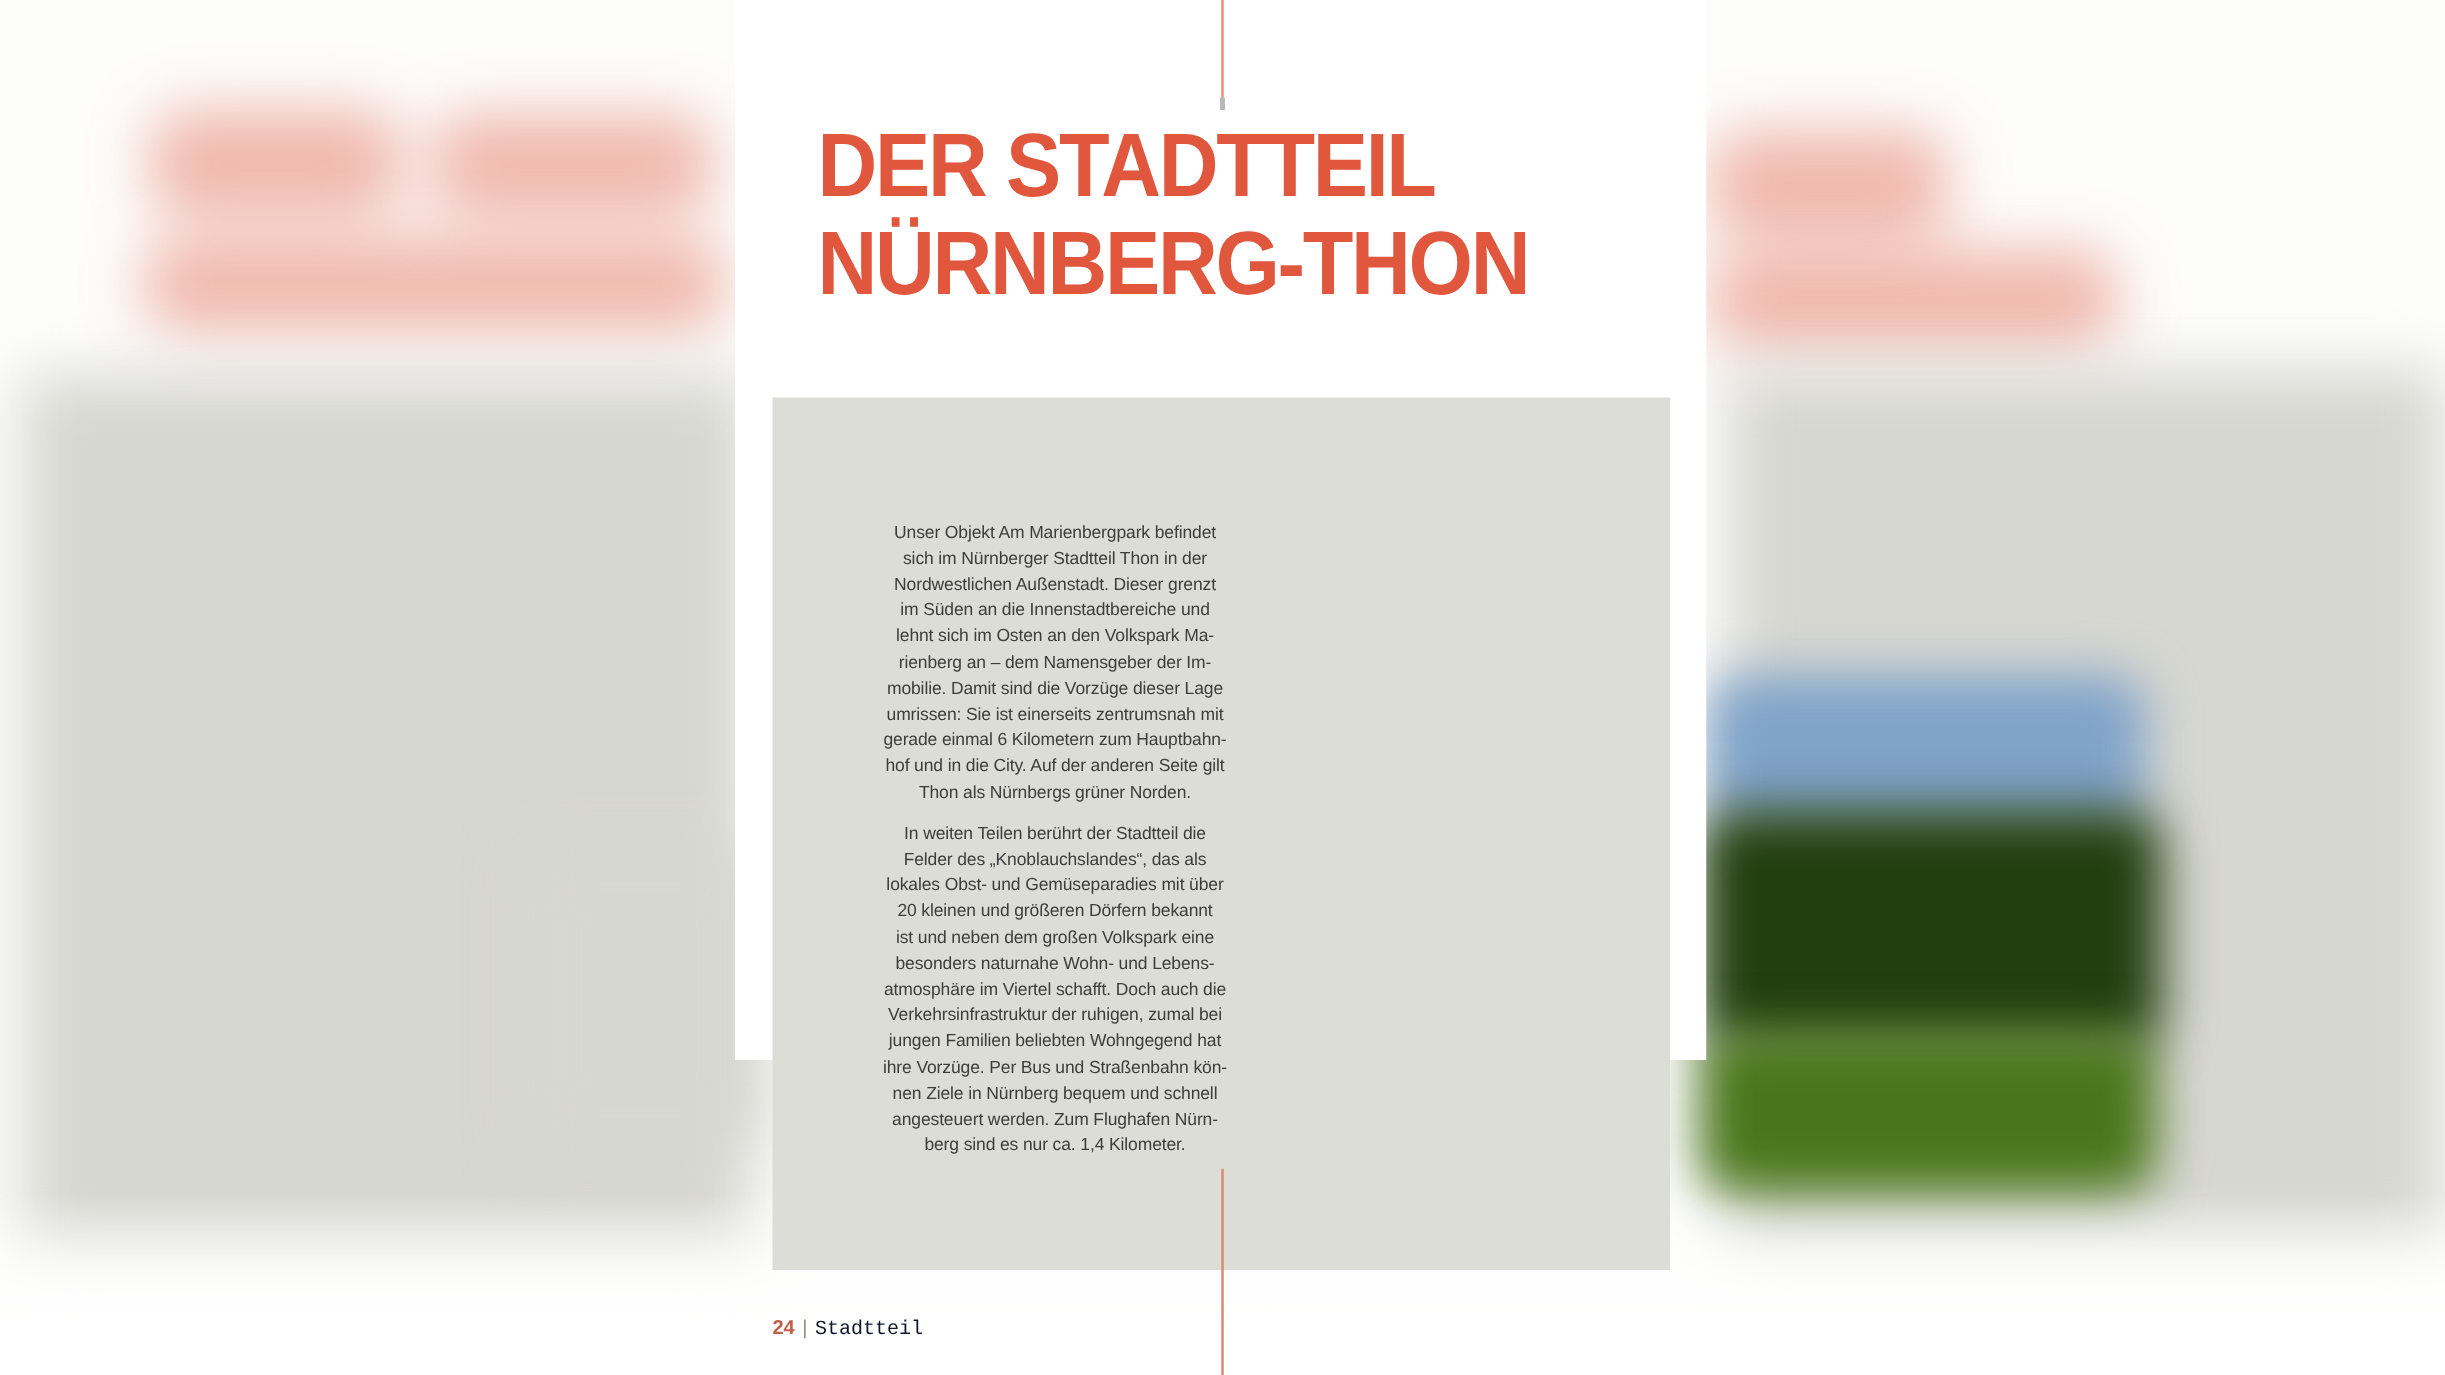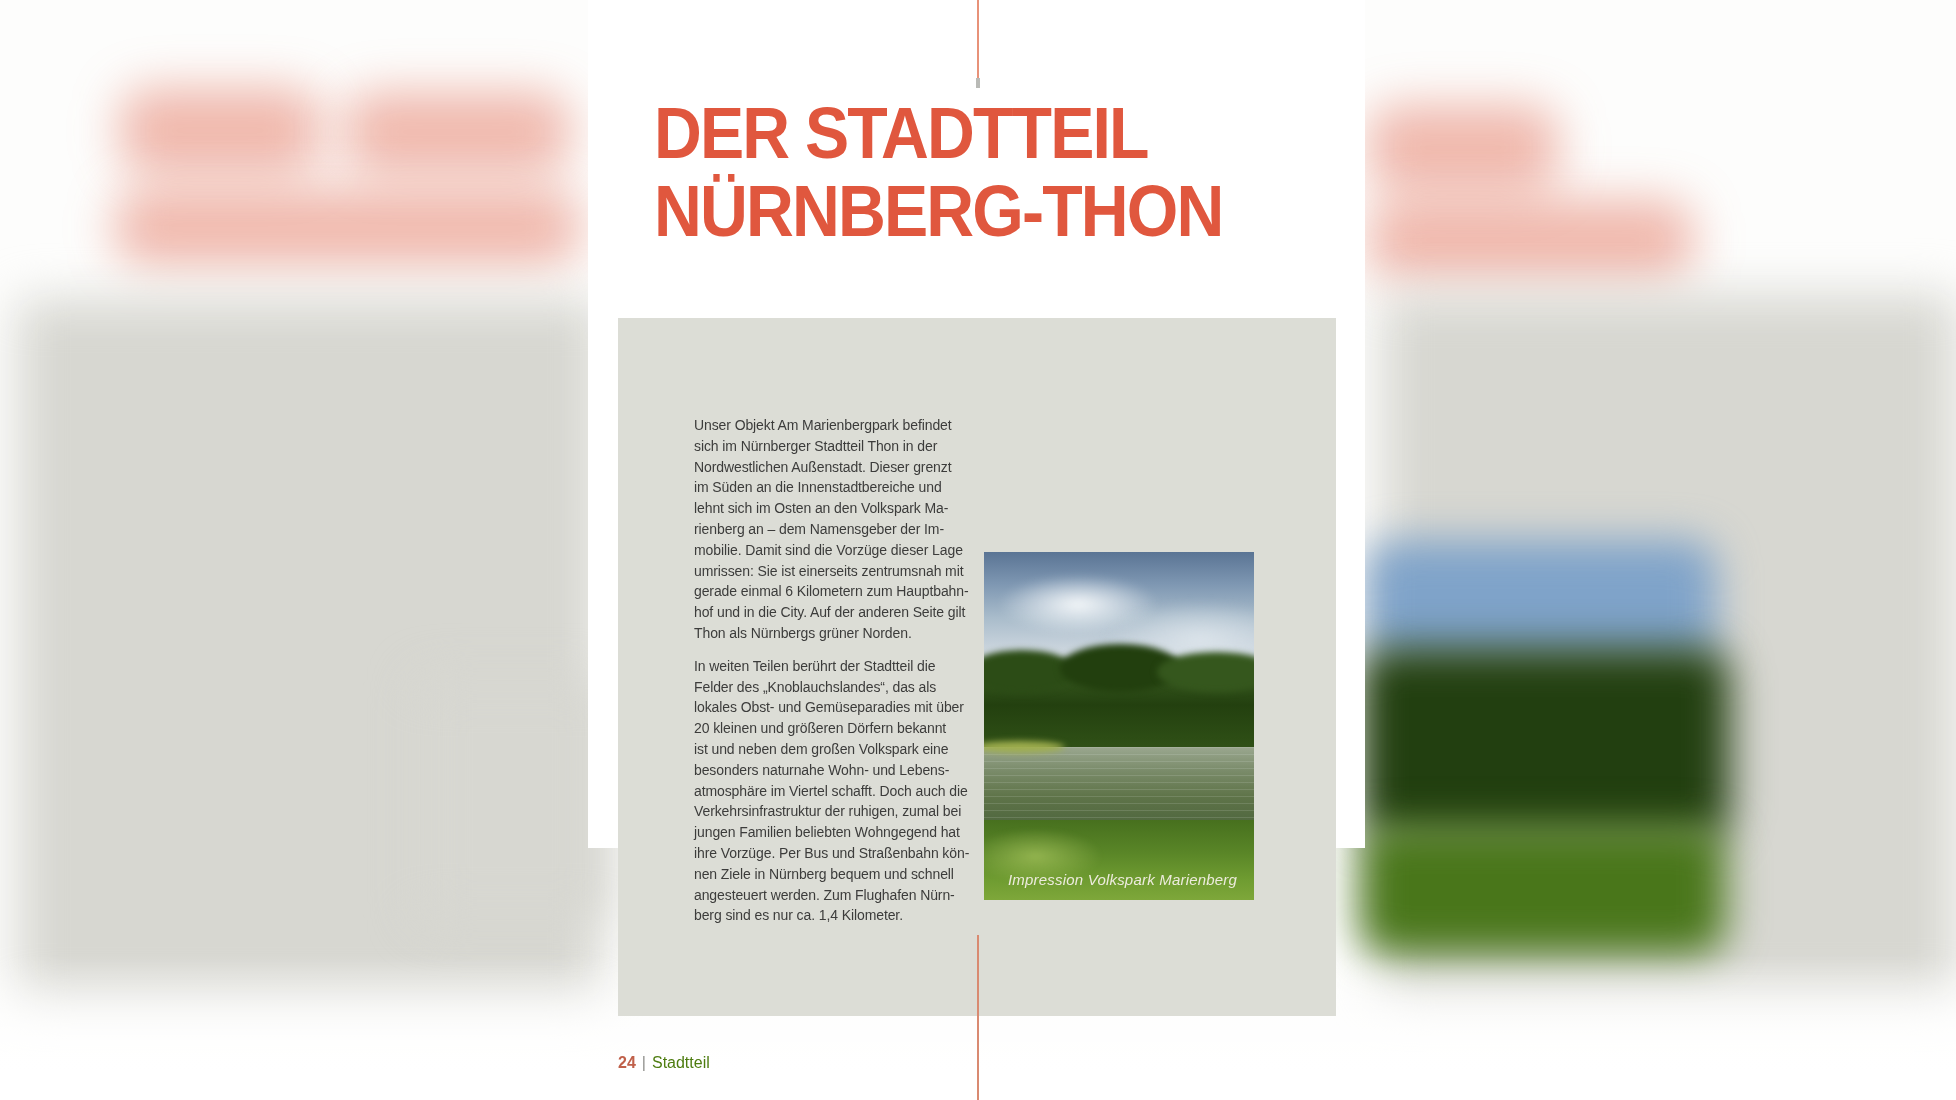--- a/index.html
+++ b/index.html
@@ -33,21 +33,21 @@
   .rule-tip{position:absolute;left:388px;top:78px;width:4px;height:10px;background:#b9bab6;}
   .rule-bottom{left:389px;top:935px;height:165px;background:#d98a71;}
   .page-title{
     position:absolute;left:66px;top:94px;margin:0;
     font-size:72px;line-height:78px;font-weight:700;letter-spacing:-2px;
     color:#E0573E;transform:scaleX(.92);transform-origin:left top;white-space:nowrap;
   }
   .page-title span{display:block;}
   .content-box{position:absolute;left:30px;top:318px;width:718px;height:698px;background:#DCDDD6;}
   .col{position:absolute;top:97px;width:300px;}
-  .col-left{left:76px;}
+  .col-left{left:76px;text-align:center;}
   .col-right{left:370px;}
   .col p{
     margin:0 0 12px 0;font-size:14px;line-height:20.8px;letter-spacing:-.1px;
     color:#3C3C3B;white-space:pre-line;
   }
   
   .photo{position:absolute;left:366px;top:234px;width:270px;height:348px;overflow:hidden;background:#6d8a5a;}
   .photo>div{position:absolute;left:0;width:100%;}
   .ph-sky{top:0;height:42%;
     background:linear-gradient(180deg,#5a7494 0%,#7e97b2 22%,#a9bccb 45%,#d3dbe2 72%,#b4c3d0 100%);}
@@ -72,21 +72,21 @@
   .ph-grass::before{content:"";position:absolute;left:-6%;top:10%;width:50%;height:70%;
     background:radial-gradient(ellipse at center,rgba(190,214,110,.55),rgba(190,214,110,0) 70%);filter:blur(2px);}
   .photo-caption{
     position:absolute;left:24px;bottom:12px;margin:0;
     font-style:italic;font-size:15px;letter-spacing:.2px;color:#EDEBDD;
   }
   
   .footer{position:absolute;left:30px;top:1054px;font-size:16px;white-space:nowrap;}
   .footer-num{color:#C0604A;font-weight:700;margin-top:36px;}
   .footer-sep{color:#8f8f8b;margin:0 6px;font-weight:400;}
-  .footer-sec{color:#4d7c0f;}
+  .footer-sec{color:#0f172a;font-family:Liberation Mono, monospace;}
 </style>
 </head>
 <body>
 
 <div class="stage">
 
   <div class="blob red b1"></div>
   <div class="blob red b2"></div>
   <div class="blob red b3"></div>
   <div class="blob gray b4"></div>
@@ -132,31 +132,20 @@
 atmosphäre im Viertel schafft. Doch auch die
 Verkehrsinfrastruktur der ruhigen, zumal bei
 jungen Familien beliebten Wohngegend hat
 ihre Vorzüge. Per Bus und Straßenbahn kön-
 nen Ziele in Nürnberg bequem und schnell
 angesteuert werden. Zum Flughafen Nürn-
 berg sind es nur ca. 1,4 Kilometer.</p>
       </div>
 
 
-      <figure class="photo" style="margin:0">
-        <div class="ph-sky"></div>
-        <div class="ph-trees">
-          <span class="canopy c1"></span>
-          <span class="canopy c2"></span>
-          <span class="canopy c3"></span>
-        </div>
-        <div class="ph-water"></div>
-        <div class="ph-grass"></div>
-        <figcaption class="photo-caption">Impression Volkspark Marienberg</figcaption>
-      </figure>
 
     </div>
 
     <div class="rule rule-bottom"></div>
 
     <div class="footer">
       <span class="footer-num">24</span><span class="footer-sep">|</span><span class="footer-sec">Stadtteil</span>
     </div>
 
   </div>

